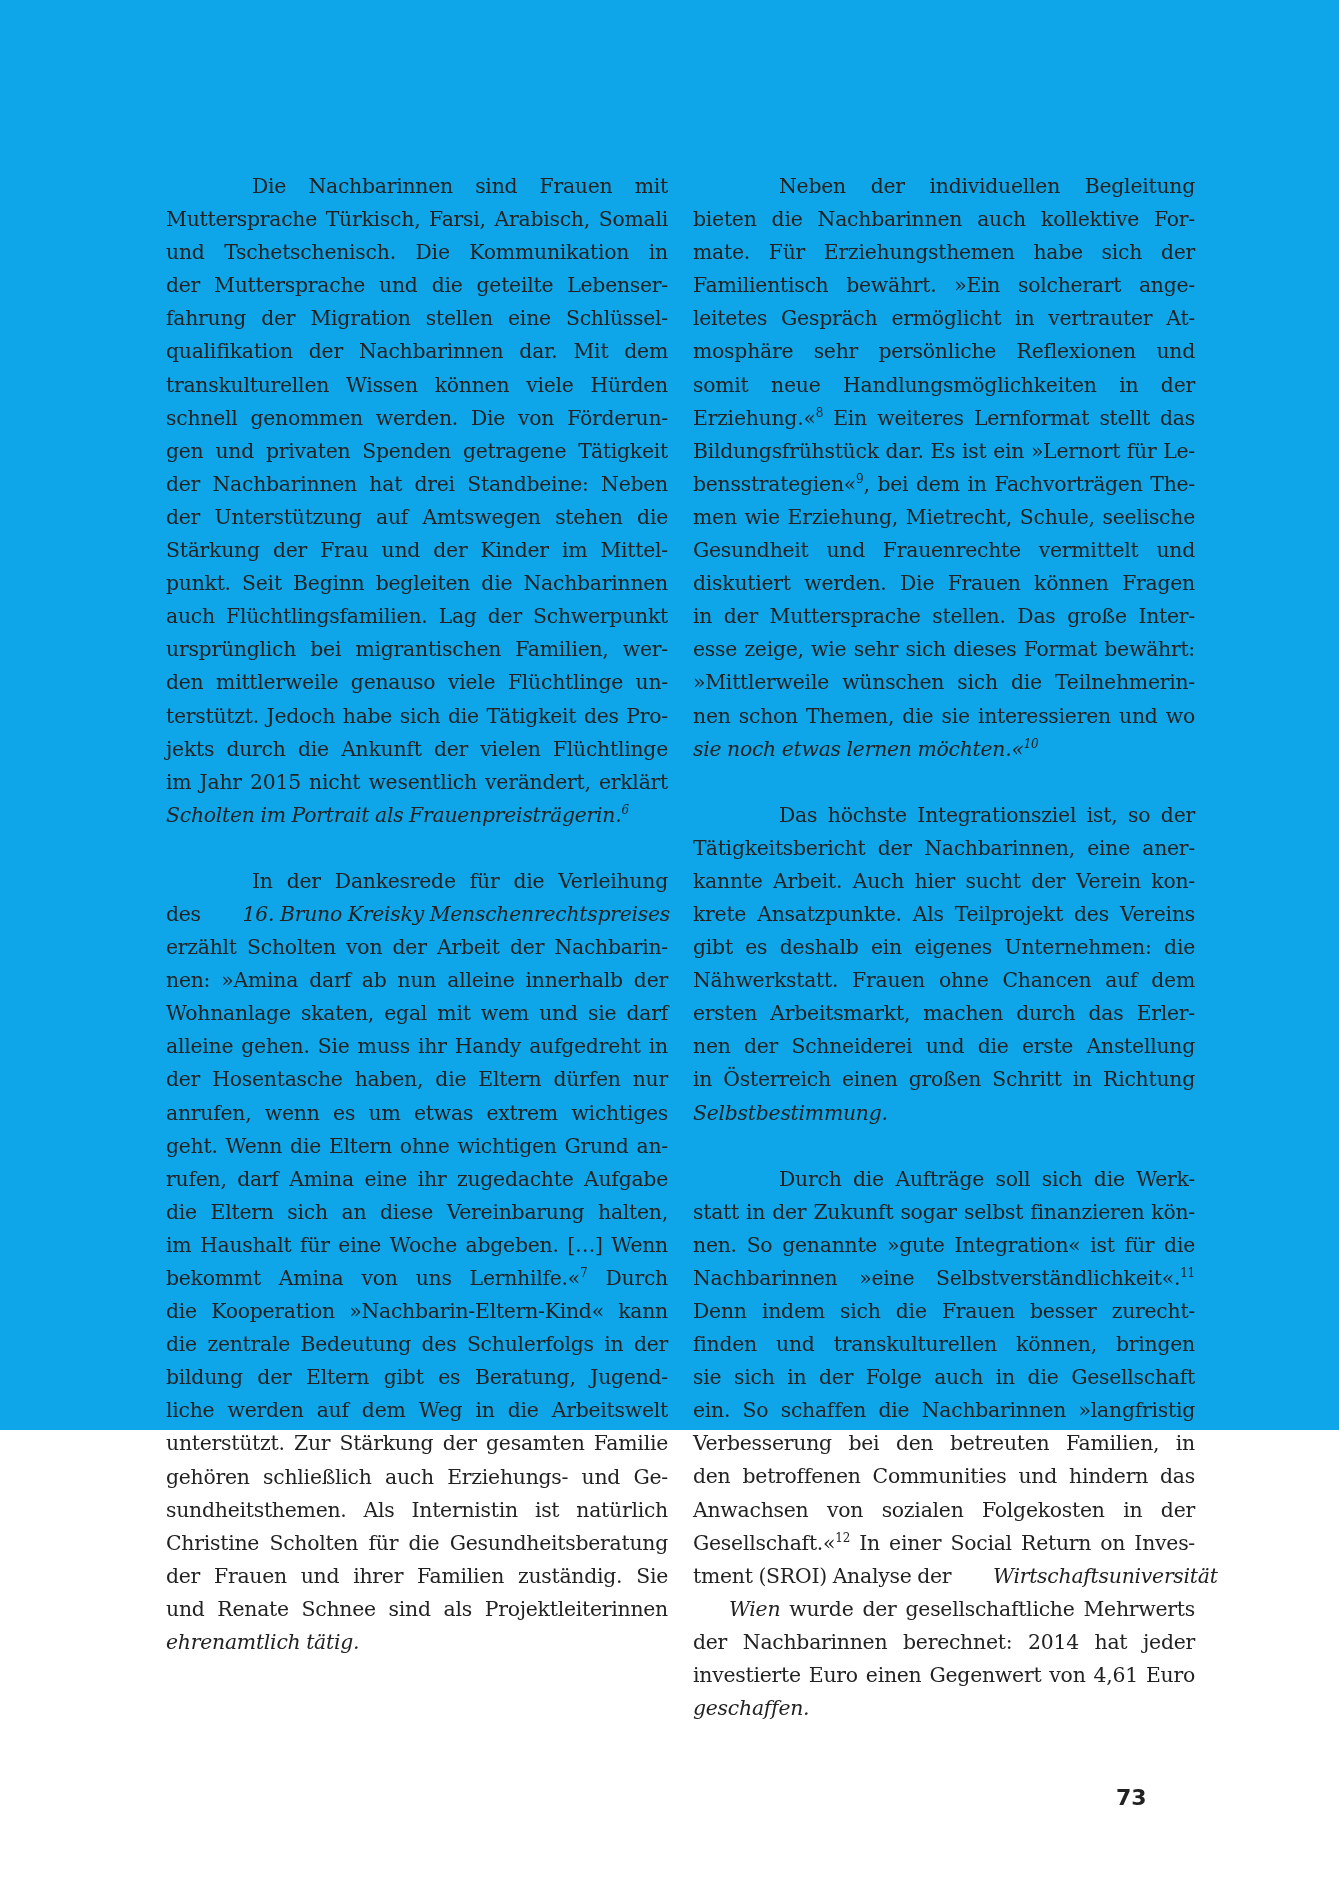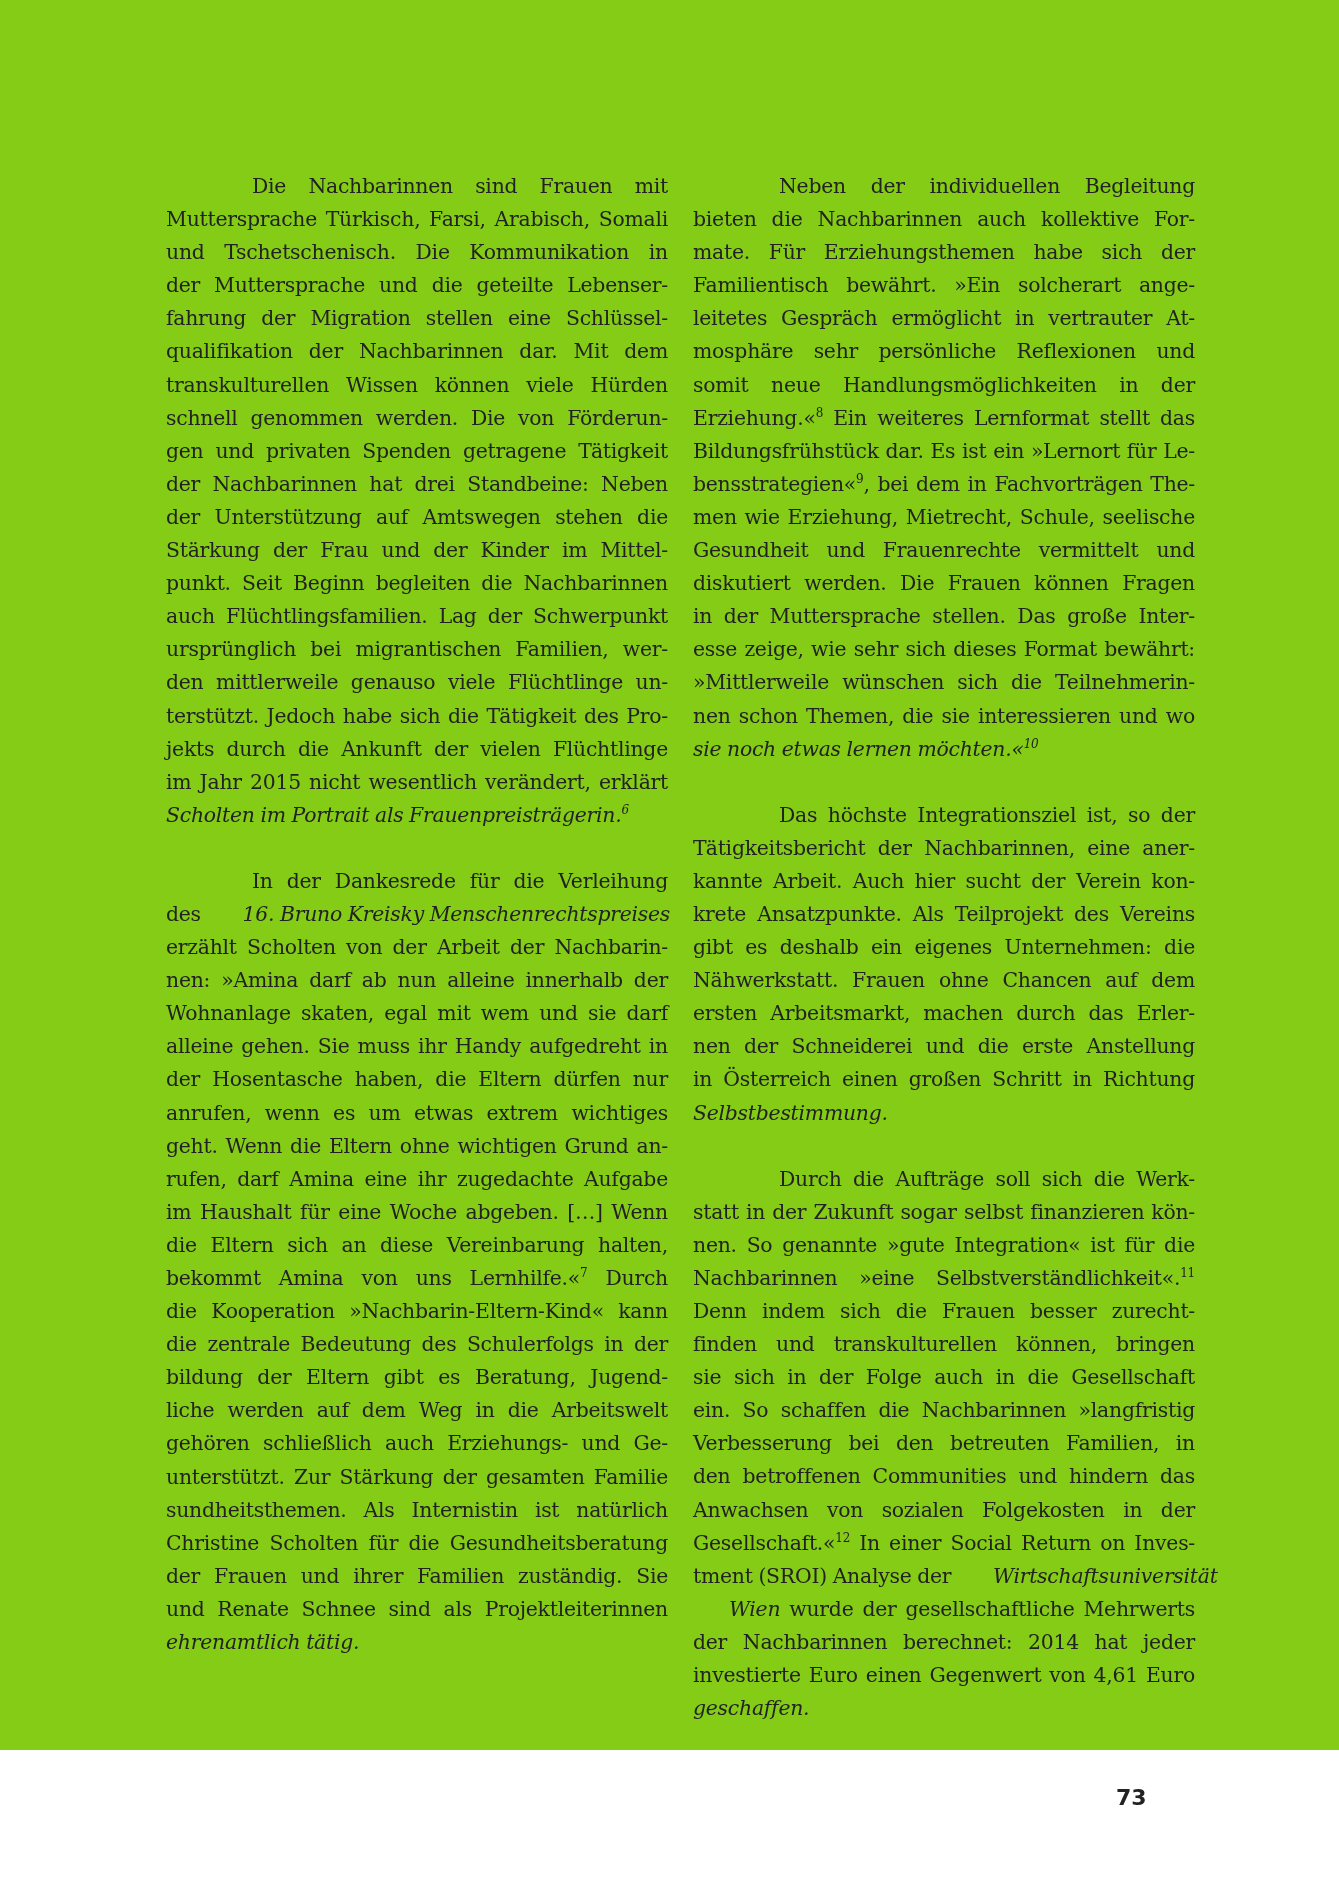--- a/index.html
+++ b/index.html
@@ -1,17 +1,17 @@
 <!DOCTYPE html>
 <html><head>
 <meta charset="utf-8">
 <style>
   html, body { margin: 0; padding: 0; background: #ffffff; }
   body { width: 1339px; height: 1890px; position: relative; overflow: hidden; }
-  .page { position: absolute; left: 0; top: 0; width: 1339px; height: 1750px; background: #84cc16; }
+  .page { position: absolute; left: 0; top: 0; width: 1339px; height: 1430px; background: #0ea5e9; }
   .col {
     position: absolute; top: 170px; width: 502px;
     font-family: "DejaVu Serif", "Liberation Serif", serif;
     font-size: 20.4px; line-height: 33.1px; color: #222222;
     text-align: justify; hyphens: manual;
     letter-spacing: -0.25px; word-spacing: -0.5px;
   }
   .col-left { left: 166px; }
   .col-right { left: 693px; }
   .line { display: block; text-align: justify; text-align-last: justify; white-space: nowrap; height: 33.1px; overflow: visible; }
@@ -61,29 +61,29 @@
       <span class="line first">In der Dankesrede für die Verleihung</span>
       <span class="line"><span>des </span><em>16. Bruno Kreisky Menschenrechtspreises</em></span>
       <span class="line">erzählt Scholten von der Arbeit der Nachbarin-</span>
       <span class="line">nen: »Amina darf ab nun alleine innerhalb der</span>
       <span class="line">Wohnanlage skaten, egal mit wem und sie darf</span>
       <span class="line">alleine gehen. Sie muss ihr Handy aufgedreht in</span>
       <span class="line">der Hosentasche haben, die Eltern dürfen nur</span>
       <span class="line">anrufen, wenn es um etwas extrem wichtiges</span>
       <span class="line">geht. Wenn die Eltern ohne wichtigen Grund an-</span>
       <span class="line">rufen, darf Amina eine ihr zugedachte Aufgabe</span>
+      <span class="line">die Eltern sich an diese Vereinbarung halten,</span>
       <span class="line">im Haushalt für eine Woche abgeben. […] Wenn</span>
-      <span class="line">die Eltern sich an diese Vereinbarung halten,</span>
       <span class="line"><span>bekommt Amina von uns Lernhilfe.«</span><sup>7</sup><span> Durch</span></span>
       <span class="line">die Kooperation »Nachbarin-Eltern-Kind« kann</span>
       <span class="line">die zentrale Bedeutung des Schulerfolgs in der</span>
       <span class="line">bildung der Eltern gibt es Beratung, Jugend-</span>
       <span class="line">liche werden auf dem Weg in die Arbeitswelt</span>
+      <span class="line">unterstützt. Zur Stärkung der gesamten Familie</span>
       <span class="line">gehören schließlich auch Erziehungs- und Ge-</span>
-      <span class="line">unterstützt. Zur Stärkung der gesamten Familie</span>
       <span class="line">sundheitsthemen. Als Internistin ist natürlich</span>
       <span class="line">Christine Scholten für die Gesundheitsberatung</span>
       <span class="line">der Frauen und ihrer Familien zuständig. Sie</span>
       <span class="line">und Renate Schnee sind als Projektleiterinnen</span>
       <span class="line last">ehrenamtlich tätig.</span>
     </div>
   </div>
 
   <div class="col col-right">
 

